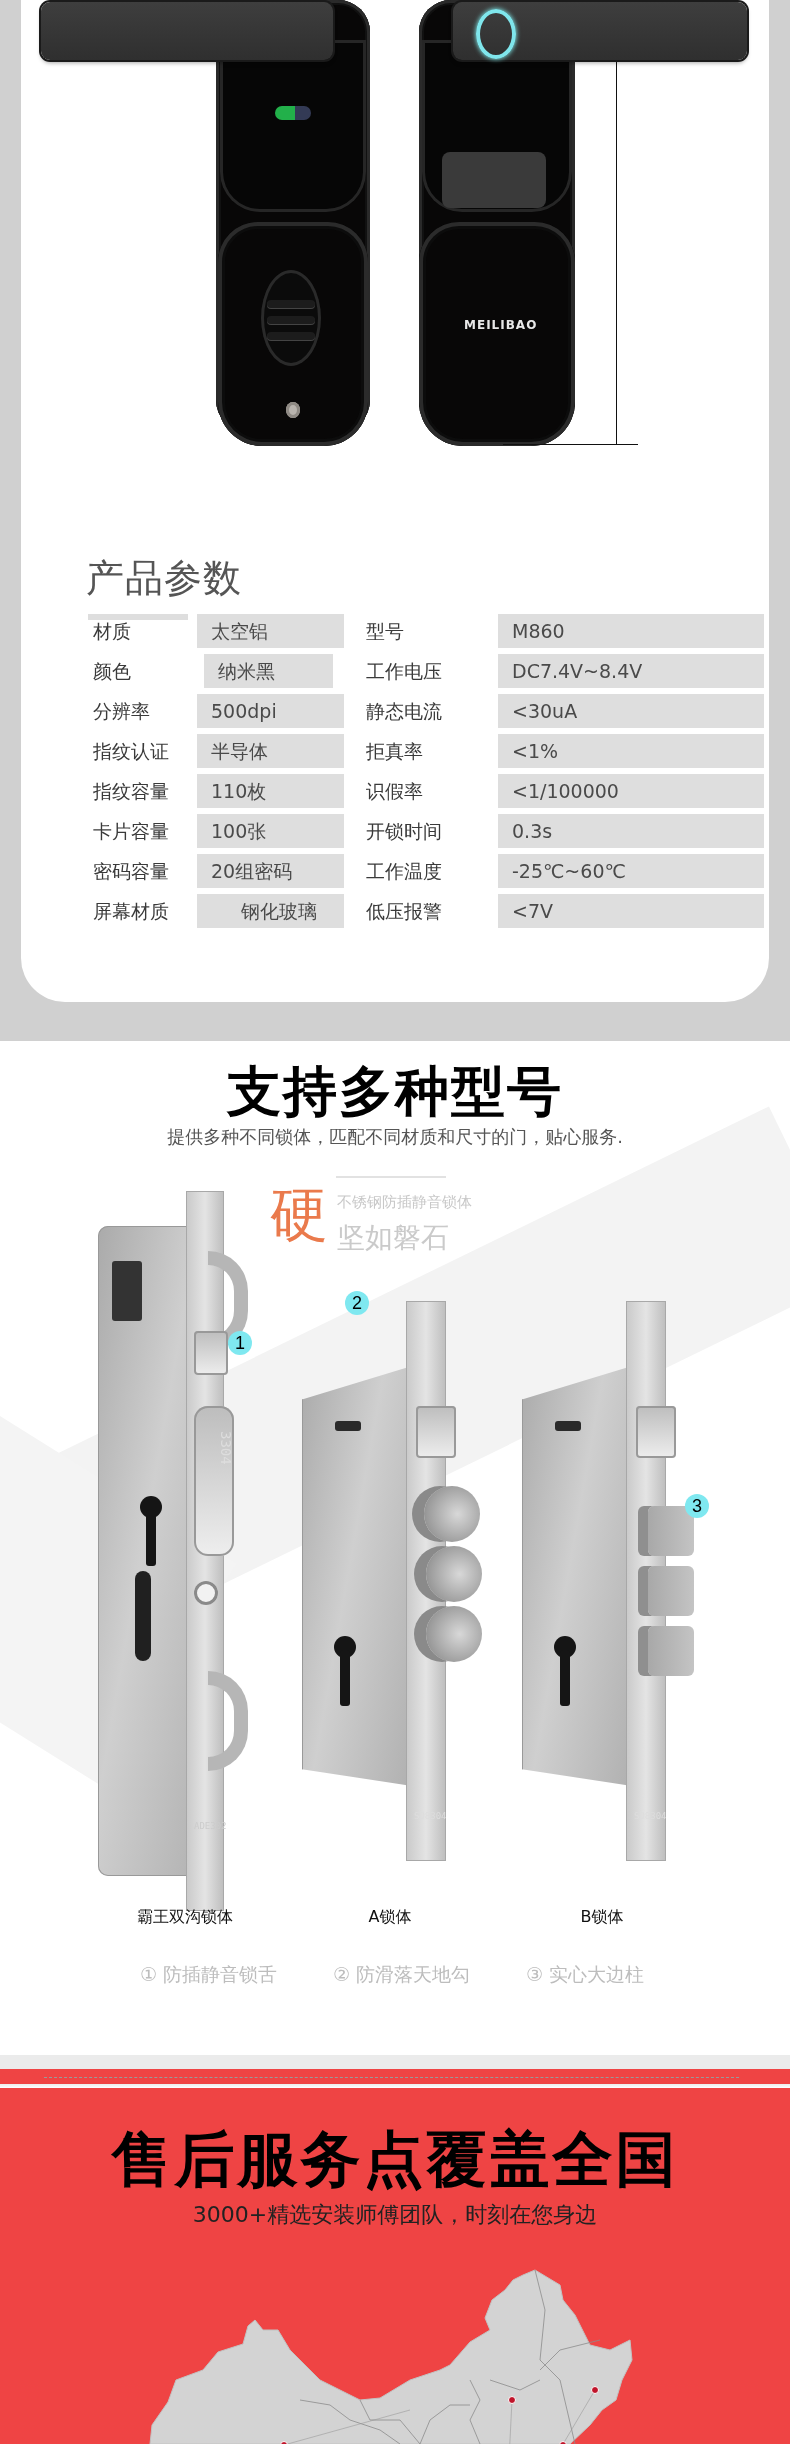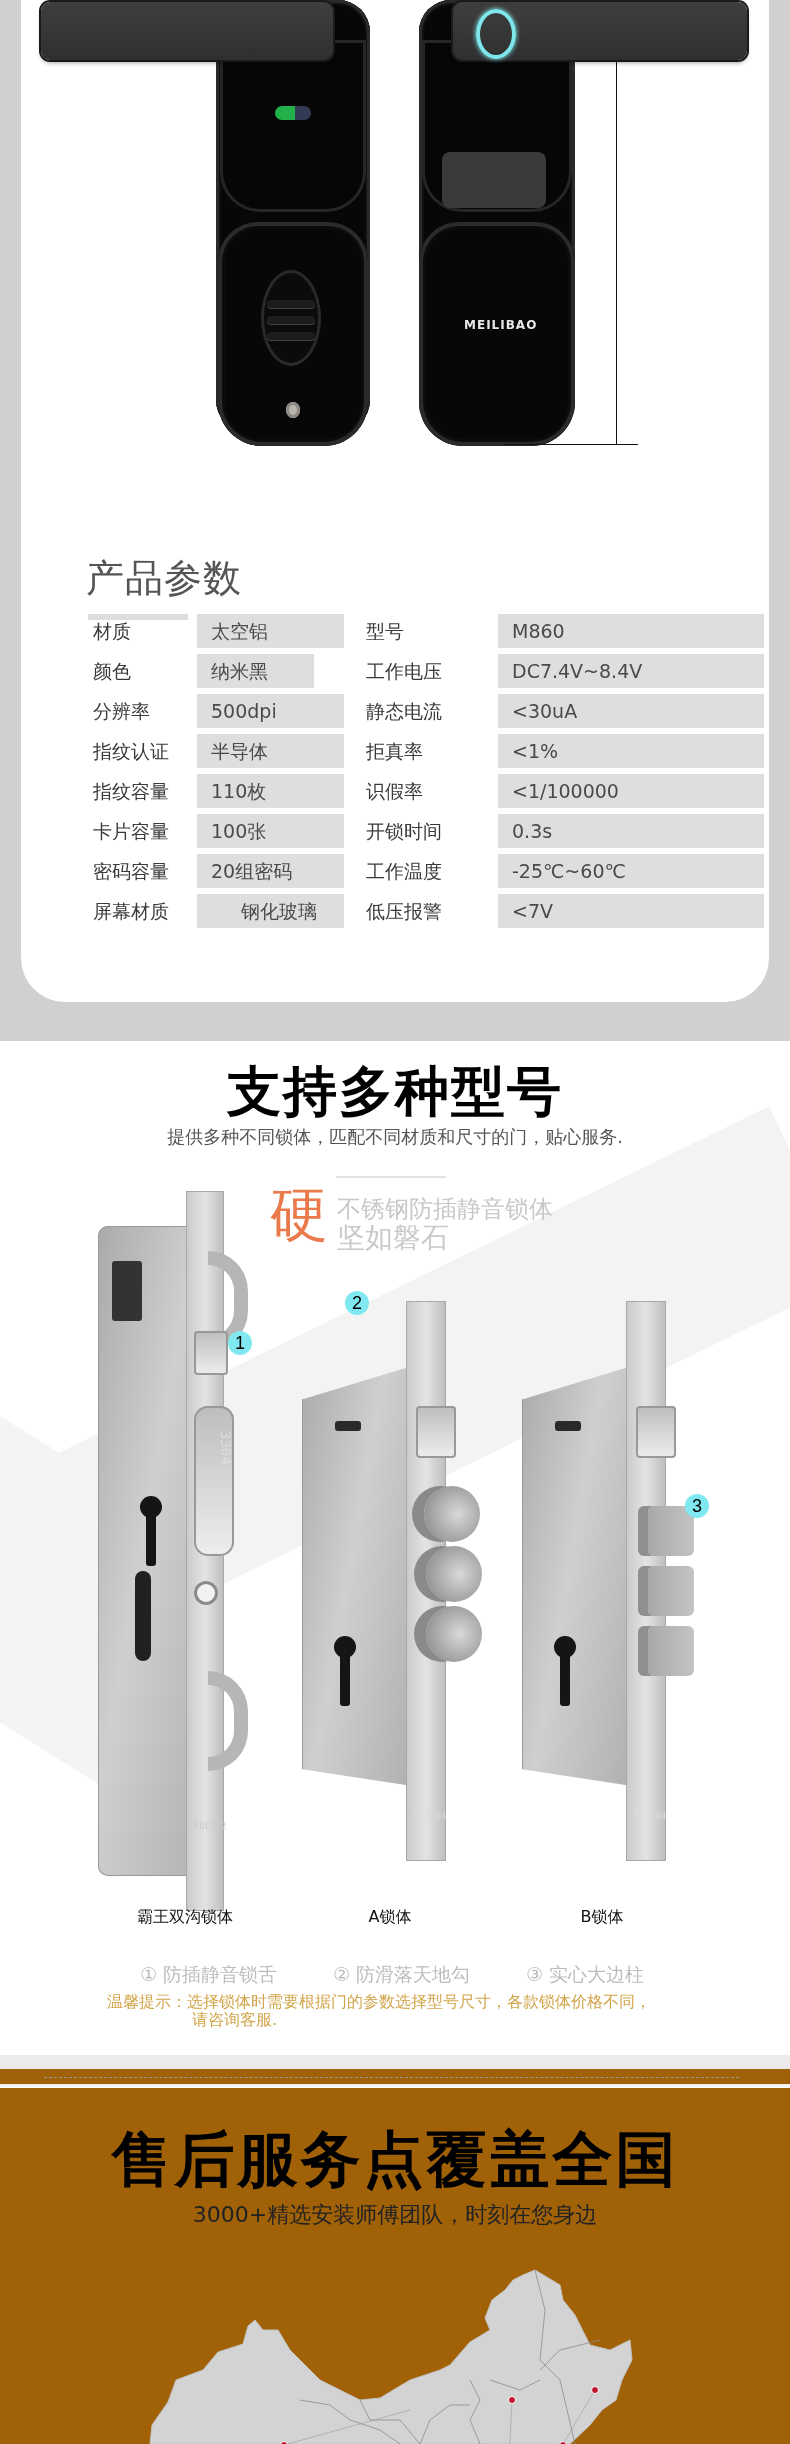--- a/index.html
+++ b/index.html
@@ -1,18 +1,18 @@
 <!DOCTYPE html>
 <html><head>
 <meta charset="utf-8">
 <style>
   * { box-sizing: border-box; margin: 0; padding: 0; }
   html, body { width: 790px; background: #ffffff; }
   body { font-family: "DejaVu Sans", "Liberation Sans", sans-serif; color: #333; overflow-x: hidden; }
-  .page { position: relative; width: 790px; height: 2444px; background: #a16207; }
+  .page { position: relative; width: 790px; height: 2444px; background: #ef4444; }
 
   
   .sec1 { position: absolute; left: 0; top: 0; width: 790px; height: 1041px; background: #d0d0d0; }
   .card { position: absolute; left: 21px; top: 0; width: 748px; height: 1002px; background: #fff;
           border-radius: 0 0 44px 44px; }
 
   
   .lock-panel { position: absolute; background: #080707; border-radius: 32px;
                 box-shadow: inset 0 0 0 3px #2a2a2a, inset 0 0 0 5px #111; }
   .handle-bar { position: absolute; background: linear-gradient(#3e3e3e, #2f2f2f); border-radius: 9px;
@@ -51,21 +51,21 @@
   .sec2 { position: absolute; left: 0; top: 1041px; width: 790px; height: 1014px; background: #fff; overflow: hidden; }
   .bg-sweep1 { position: absolute; left: -40px; top: 460px; width: 900px; height: 190px; background: #f3f3f3;
                transform: rotate(-26deg); transform-origin: left top; }
   .bg-sweep2 { position: absolute; left: -120px; top: 300px; width: 420px; height: 260px; background: #f4f4f4;
                transform: rotate(32deg); transform-origin: left top; }
   .sec2-title { position: absolute; left: 0; width: 790px; top: 15px; text-align: center; font-size: 54px;
                 font-weight: bold; color: #000; letter-spacing: 2px; }
   .sec2-sub { position: absolute; left: 0; width: 790px; top: 84px; text-align: center; font-size: 18px; color: #555; }
   .sec2-divider { position: absolute; left: 336px; top: 135px; width: 110px; height: 2px; background: #e2e2e2; }
   .hard-char { position: absolute; left: 270px; top: 143px; font-size: 58px; color: #ea7a4c; line-height: 62px; }
-  .hard-line1 { position: absolute; left: 337px; top: 152px; font-size: 24px; color: #c8c8c8; }
+  .hard-line1 { position: absolute; left: 337px; top: 152px; font-size: 15px; color: #c8c8c8; }
   .hard-line2 { position: absolute; left: 337px; top: 178px; font-size: 28px; color: #cacaca; }
 
   .lockbody { position: absolute; }
   .faceplate { position: absolute; background: linear-gradient(90deg, #c9c9c9, #e4e4e4 50%, #bdbdbd);
                box-shadow: inset 0 0 0 1px #a8a8a8; }
   .case { position: absolute; background: linear-gradient(100deg, #aaaaaa, #cfcfcf 45%, #b0b0b0);
           box-shadow: inset 0 0 0 1px #999; }
   .hole { position: absolute; background: #2a2a2a; border-radius: 3px; }
   .round-hole { position: absolute; border-radius: 50%; background: #f2f2f2; box-shadow: inset 0 0 0 3px #8a8a8a; }
   .bolt-cyl { position: absolute; width: 56px; height: 56px; border-radius: 50%;
@@ -139,21 +139,21 @@
 
       <div class="spec-table">
         <div class="spec-row" style="top:0px;">
           <span class="spec-label" style="left:9px;">材质</span>
           <span class="spec-value" style="left:113px; width:147px;">太空铝</span>
           <span class="spec-label" style="left:282px;">型号</span>
           <span class="spec-value" style="left:414px; width:266px;">M860</span>
         </div>
         <div class="spec-row" style="top:40px;">
           <span class="spec-label" style="left:9px;">颜色</span>
-          <span class="spec-value" style="left:113px; width:117px;">纳米黑</span>
+          <span class="spec-value" style="left:120px; width:129px;">纳米黑</span>
           <span class="spec-label" style="left:282px;">工作电压</span>
           <span class="spec-value" style="left:414px; width:266px;">DC7.4V~8.4V</span>
         </div>
         <div class="spec-row" style="top:80px;">
           <span class="spec-label" style="left:9px;">分辨率</span>
           <span class="spec-value" style="left:113px; width:147px;">500dpi</span>
           <span class="spec-label" style="left:282px;">静态电流</span>
           <span class="spec-value" style="left:414px; width:266px;">&lt;30uA</span>
         </div>
         <div class="spec-row" style="top:120px;">
@@ -254,24 +254,20 @@
     </div>
 
     <div class="lb-label" style="left:95px; width:180px;">霸王双沟锁体</div>
     <div class="lb-label" style="left:310px; width:160px;">A锁体</div>
     <div class="lb-label" style="left:522px; width:160px;">B锁体</div>
 
     <div class="feature" style="left:140px;">① 防插静音锁舌</div>
     <div class="feature" style="left:333px;">② 防滑落天地勾</div>
     <div class="feature" style="left:526px;">③ 实心大边柱</div>
 
-    <div class="tip">
-      <span>温馨提示：选择锁体时需要根据门的参数选择型号尺寸，各款锁体价格不同，</span>
-      <span class="tip-cont">请咨询客服.</span>
-    </div>
   </div>
 
   <div class="gap-band"></div>
   <div class="dash-line"></div>
   <div class="gap-shadow"></div>
 
   <h2 class="sec3-title">售后服务点覆盖全国</h2>
   <p class="sec3-sub">3000+精选安装师傅团队，时刻在您身边</p>
 
   <svg class="map" viewBox="0 0 790 214">

